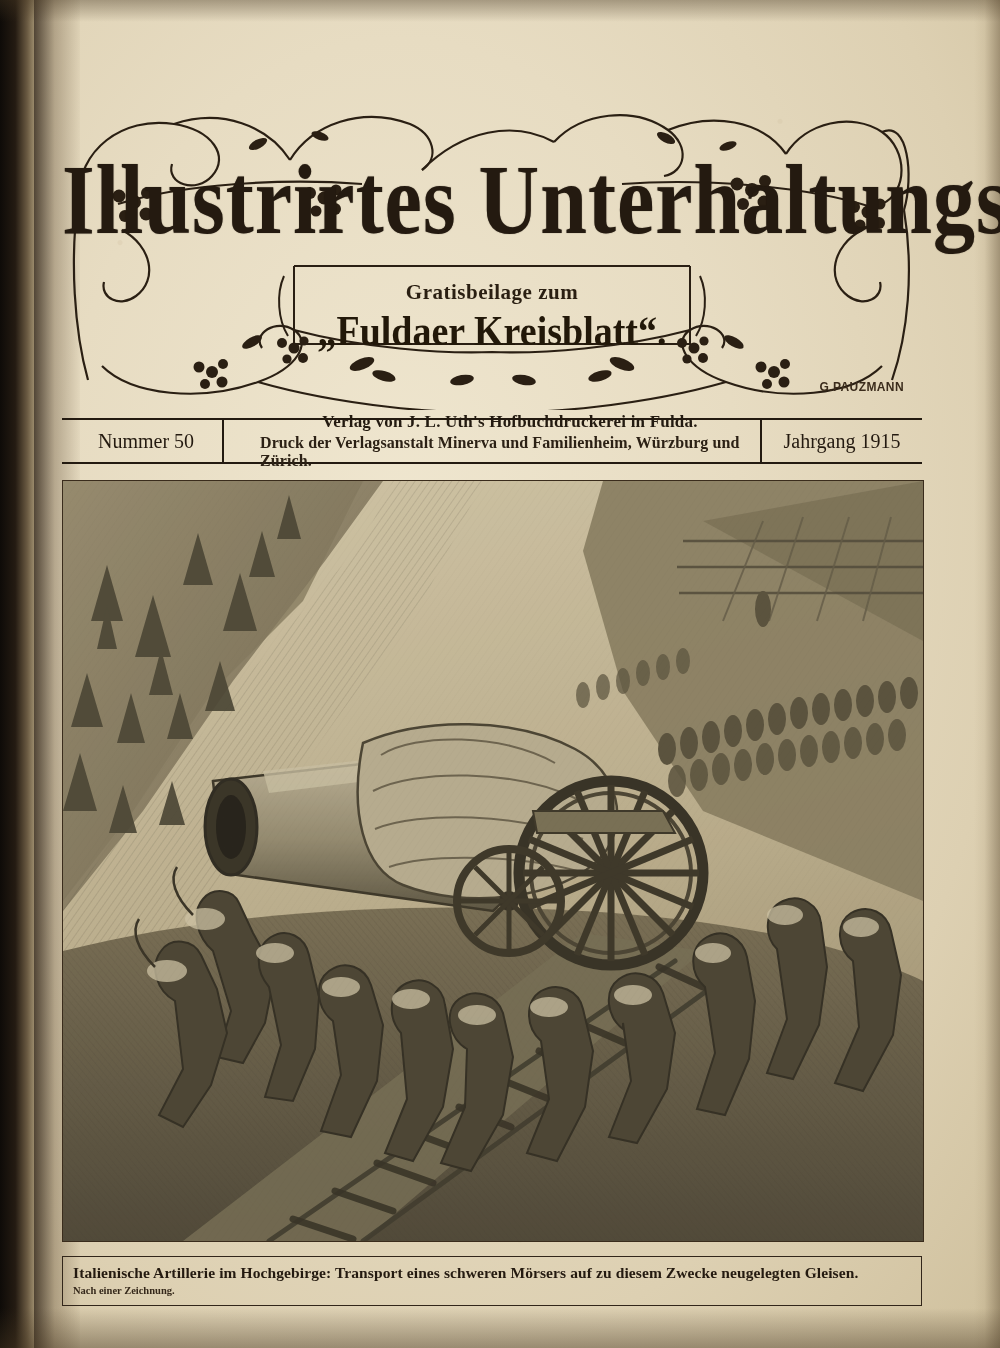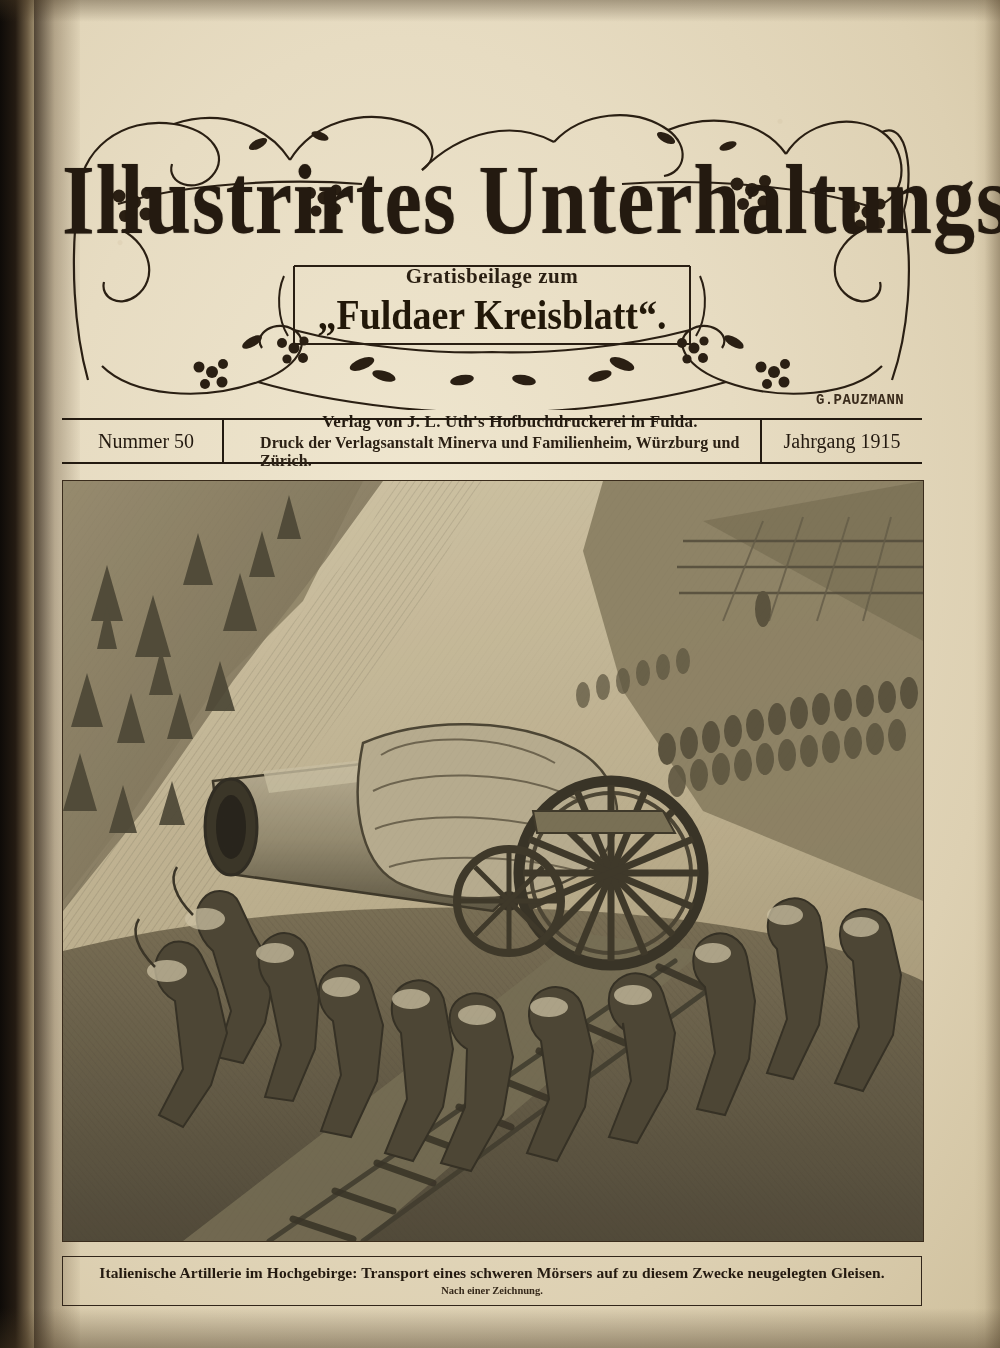--- a/index.html
+++ b/index.html
@@ -98,46 +98,46 @@
     letter-spacing: 1px;
     color: #241a10;
     line-height: 1;
     white-space: nowrap;
     transform: scaleY(1.18);
     text-shadow: 0 0 1px rgba(30,20,10,.5);
   }
   .mh-sub-wrap {
     position: absolute;
     left: 232px;
-    top: 184px;
+    top: 200px;
     width: 396px;
     text-align: center;
   }
   .mh-sub1 {
     font-size: 21px;
     font-weight: bold;
     color: #2a1f12;
     letter-spacing: .5px;
   }
   .mh-sub2 {
     margin-top: 4px;
     font-size: 38px;
     font-weight: bold;
     color: #221809;
     letter-spacing: 0px;
     transform: scaleY(1.1);
   }
   .mh-signature {
     position: absolute;
     right: 18px;
-    top: 312px;
-    font-size: 14px;
+    top: 300px;
+    font-size: 12px;
     letter-spacing: .4px;
     color: #3b2c1c;
-    font-family: Liberation Mono, monospace;
+    font-family: Liberation Sans, sans-serif;
     font-weight: bold;
   }
 
   
   #imprint {
     margin-top: 8px;
     border-top: 2.5px solid #231a10;
     border-bottom: 2.5px solid #231a10;
     height: 42px;
     display: flex;
@@ -178,21 +178,21 @@
     overflow: hidden;
     background: #b9ac90;
   }
   #figure svg { display: block; }
 
   
   #caption {
     margin-top: 14px;
     border: 1.5px solid #32261a;
     padding: 7px 10px 9px 10px;
-    text-align: center;
+    text-align: left;
   }
   .cap-main {
     font-size: 15.5px;
     font-weight: bold;
     color: #241a10;
     letter-spacing: .1px;
   }
   .cap-sub {
     margin-top: 3px;
     font-size: 10.5px;

